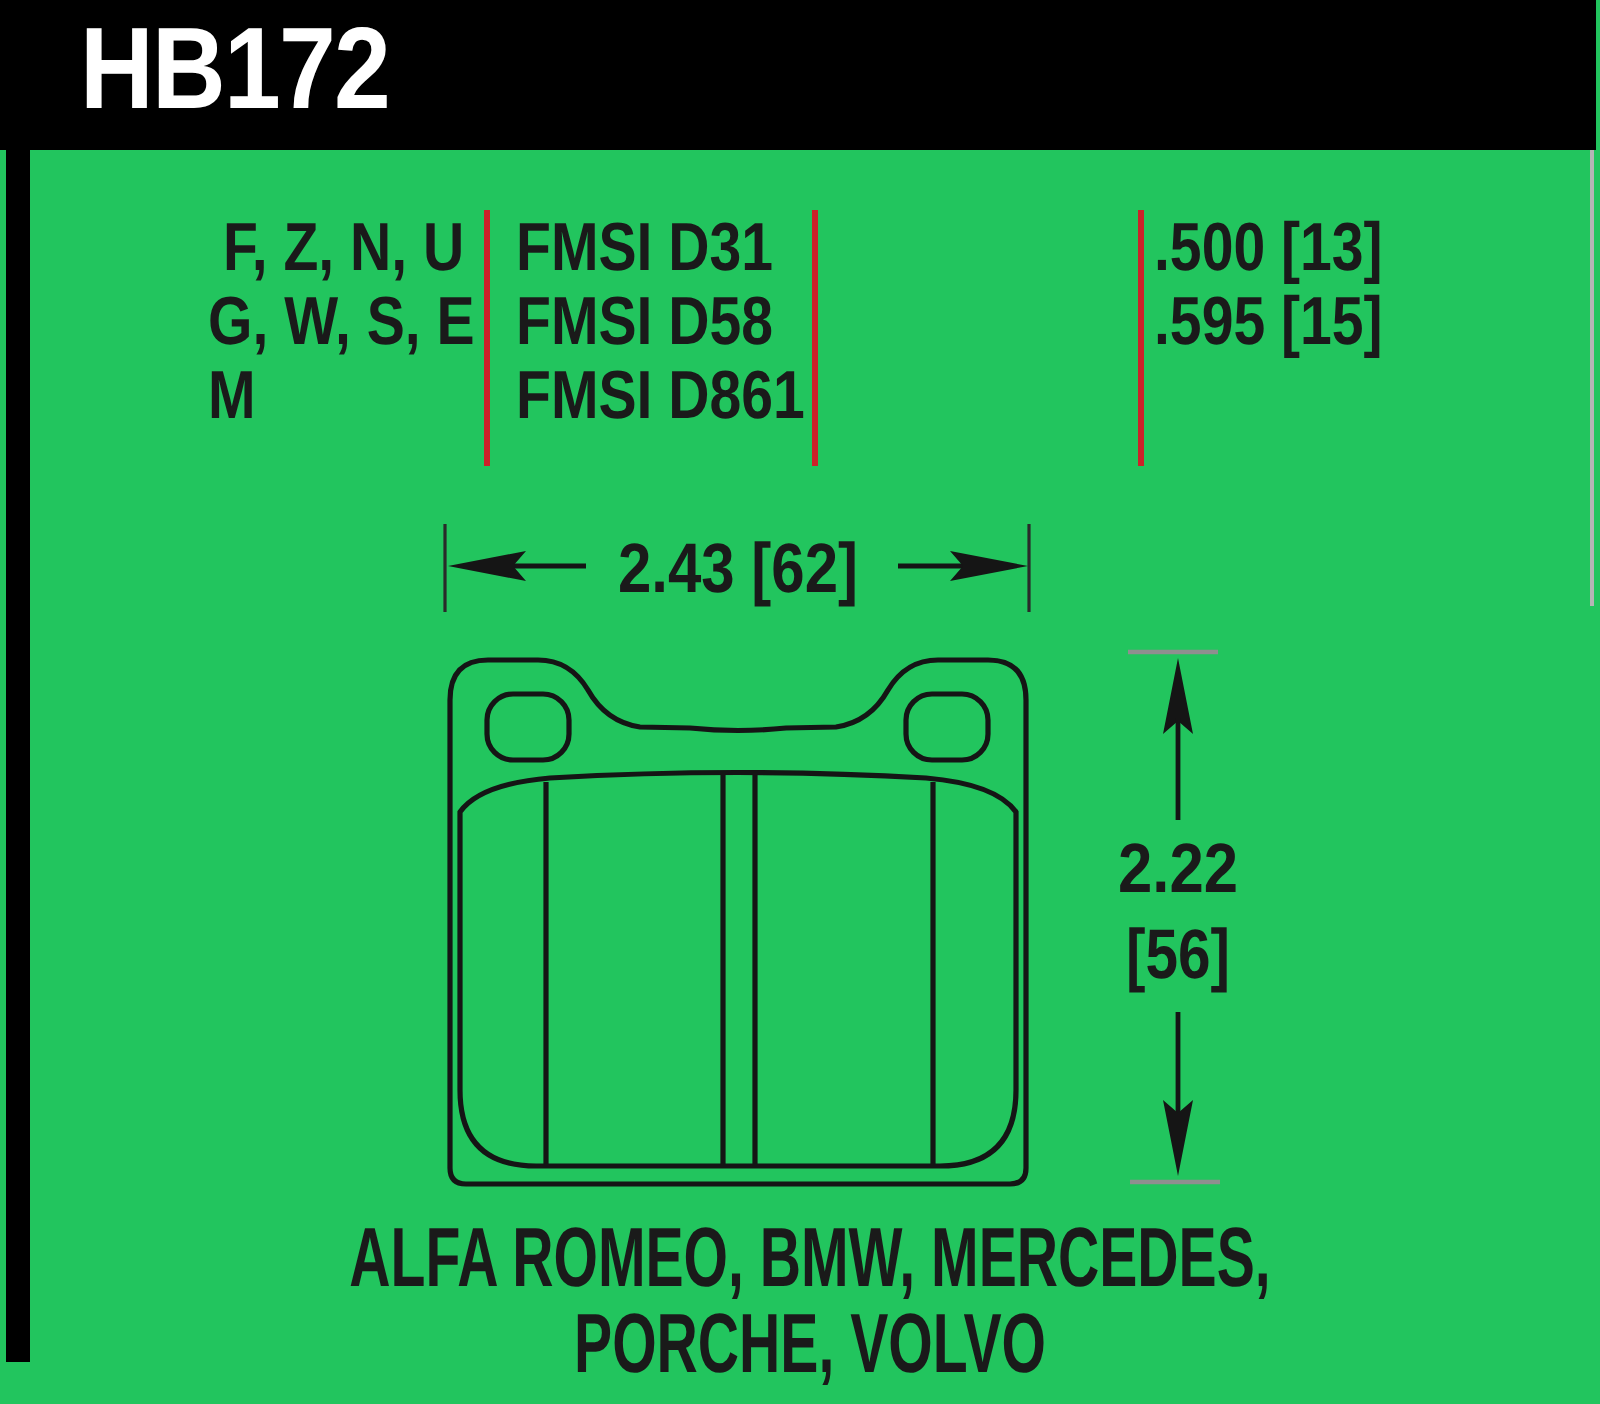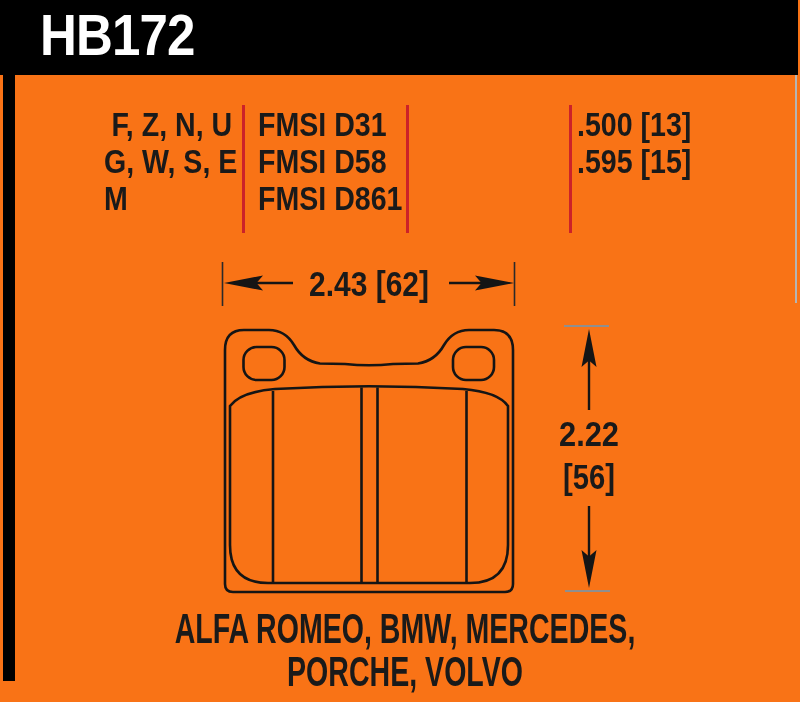--- a/index.html
+++ b/index.html
@@ -1,17 +1,17 @@
 <!DOCTYPE html>
 <html><head>
 <meta charset="utf-8">
 <style>
   html,body { margin:0; padding:0; background:#ffffff; }
   .page {
-    position:relative; width:800px; height:702px; background:#f97316;
+    position:relative; width:800px; height:702px; background:#22c55e;
     font-family:"Liberation Sans", sans-serif; color:#1a1a1a; overflow:hidden;
   }
   
   .header-bar {
     position:absolute; left:0; top:0; width:798px; height:75px;
     background:#000000; display:flex; align-items:center;
   }
   .part-number {
     display:inline-block; margin-left:40px; transform:translateY(-3px) scaleX(0.88);
     transform-origin:left center; font-size:58px; font-weight:bold;

